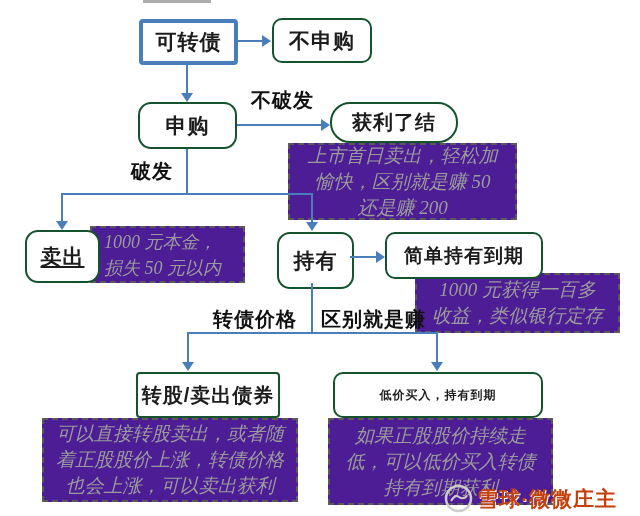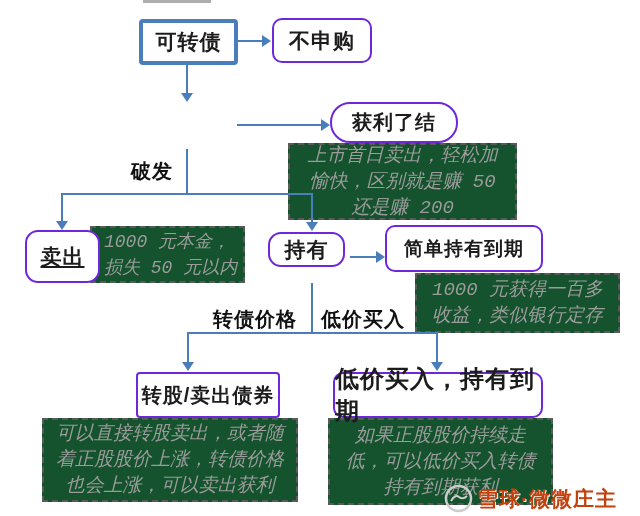--- a/index.html
+++ b/index.html
@@ -5,38 +5,38 @@
   * { margin: 0; padding: 0; box-sizing: border-box; }
   html, body { width: 640px; height: 516px; background: #ffffff; overflow: hidden; }
   body { font-family: "Liberation Sans", sans-serif; position: relative; }
 
   #canvas { position: absolute; left: 0; top: 0; width: 640px; height: 516px; background: #fff; }
 
   
   .node {
     position: absolute; z-index: 2;
     background: #ffffff;
-    border: 2px solid #6d28d9;
+    border: 2px solid #14532d;
     border-radius: 11px;
     display: flex; align-items: center; justify-content: center;
     color: #1c1c1c; font-weight: 600; letter-spacing: 1px;
     font-size: 21px;
   }
   .node.root {
     border: 4px solid #4a7ebb;
     border-radius: 4px;
   }
 
   
   .note {
     position: absolute; z-index: 1;
     border: 2px dashed #5a5a5a;
-    background: #14532d;
+    background: #4c1d95;
     color: #9b9b9b;
-    font-family: Liberation Mono, monospace;
+    font-family: Liberation Serif, serif;
     font-style: italic;
     font-size: 19px; line-height: 26px;
     white-space: pre-line;
     display: flex; align-items: center; justify-content: center;
     text-align: center;
   }
   .note.left-align { justify-content: flex-start; text-align: left; padding-left: 12px; }
 
   
   .edge-label {
@@ -73,57 +73,59 @@
 <body>
 
 <div id="canvas">
 
   <div class="top-fragment"></div>
 
   <div class="node root" style="left:139px; top:19px; width:99px; height:46px;">可转债</div>
 
   <div class="node" style="left:272px; top:18px; width:100px; height:45px; border-radius:10px;">不申购</div>
 
+  <div class="node" style="left:138px; top:102px; width:99px; height:47px; border-radius:13px;">申购</div>
 
   <div class="node" style="left:330px; top:102px; width:128px; height:41px; border-radius:20px; font-size:20px;">获利了结</div>
 
   <div class="node" style="left:25px; top:230px; width:75px; height:53px; border-radius:13px;text-decoration:underline;">卖出</div>
 
-  <div class="node" style="left:268px; top:232px; width:77px; height:35px; border-radius:13px;">持有</div>
+  <div class="node" style="left:277px; top:232px; width:77px; height:57px; border-radius:13px;">持有</div>
 
-  <div class="node" style="left:385px; top:225px; width:158px; height:47px; border-radius:10px; font-size:19px;">简单持有到期</div>
+  <div class="node" style="left:385px; top:232px; width:158px; height:47px; border-radius:10px; font-size:19px;">简单持有到期</div>
 
   <div class="node" style="left:100px; top:372px; width:144px; height:46px; border-radius:4px; font-size:20px;margin-left:36px;">转股/卖出债券</div>
 
-  <div class="node" style="left:333px; top:372px; width:210px; height:46px; border-radius:10px; font-size:24px;">低价买入，持有到期</div>
+  <div class="node" style="left:333px; top:372px; width:210px; height:46px; border-radius:10px; font-size:12px;">低价买入，持有到期</div>
 
   <div class="note" style="left:288px; top:143px; width:229px; height:77px;">上市首日卖出，轻松加
 愉快，区别就是赚 50
 还是赚 200</div>
 
   <div class="note left-align" style="left:90px; top:226px; width:155px; height:57px; font-size:18px;">1000 元本金，
 损失 50 元以内</div>
 
   <div class="note" style="left:415px; top:273px; width:205px; height:60px;">1000 元获得一百多
 收益，类似银行定存</div>
 
   <div class="note" style="left:42px; top:418px; width:256px; height:84px;">可以直接转股卖出，或者随
 着正股股价上涨，转债价格
 也会上涨，可以卖出获利</div>
 
   <div class="note" style="left:328px; top:418px; width:225px; height:87px;">如果正股股价持续走
 低，可以低价买入转债
 持有到期获利</div>
 
+  <div class="edge-label" style="left:251px; top:87px;">不破发</div>
 
   <div class="edge-label" style="left:131px; top:158px;">破发</div>
 
   <div class="edge-label" style="left:213px; top:306px;">转债价格</div>
 
-  <div class="edge-label" style="left:321px; top:306px;">低价买入</div>
+  <div class="edge-label" style="left:321px; top:306px;">区别就是赚</div>
 
   <div class="line" style="left:238px; top:40px; width:25px; height:2px;"></div>
   <div class="arrow-right" style="left:262px; top:35px;"></div>
 
   <div class="line" style="left:186px; top:65px; width:2px; height:29px;"></div>
   <div class="arrow-down" style="left:181px; top:93px;"></div>
 
   <div class="line" style="left:237px; top:124px; width:85px; height:2px;"></div>
   <div class="arrow-right" style="left:321px; top:119px;"></div>
 

